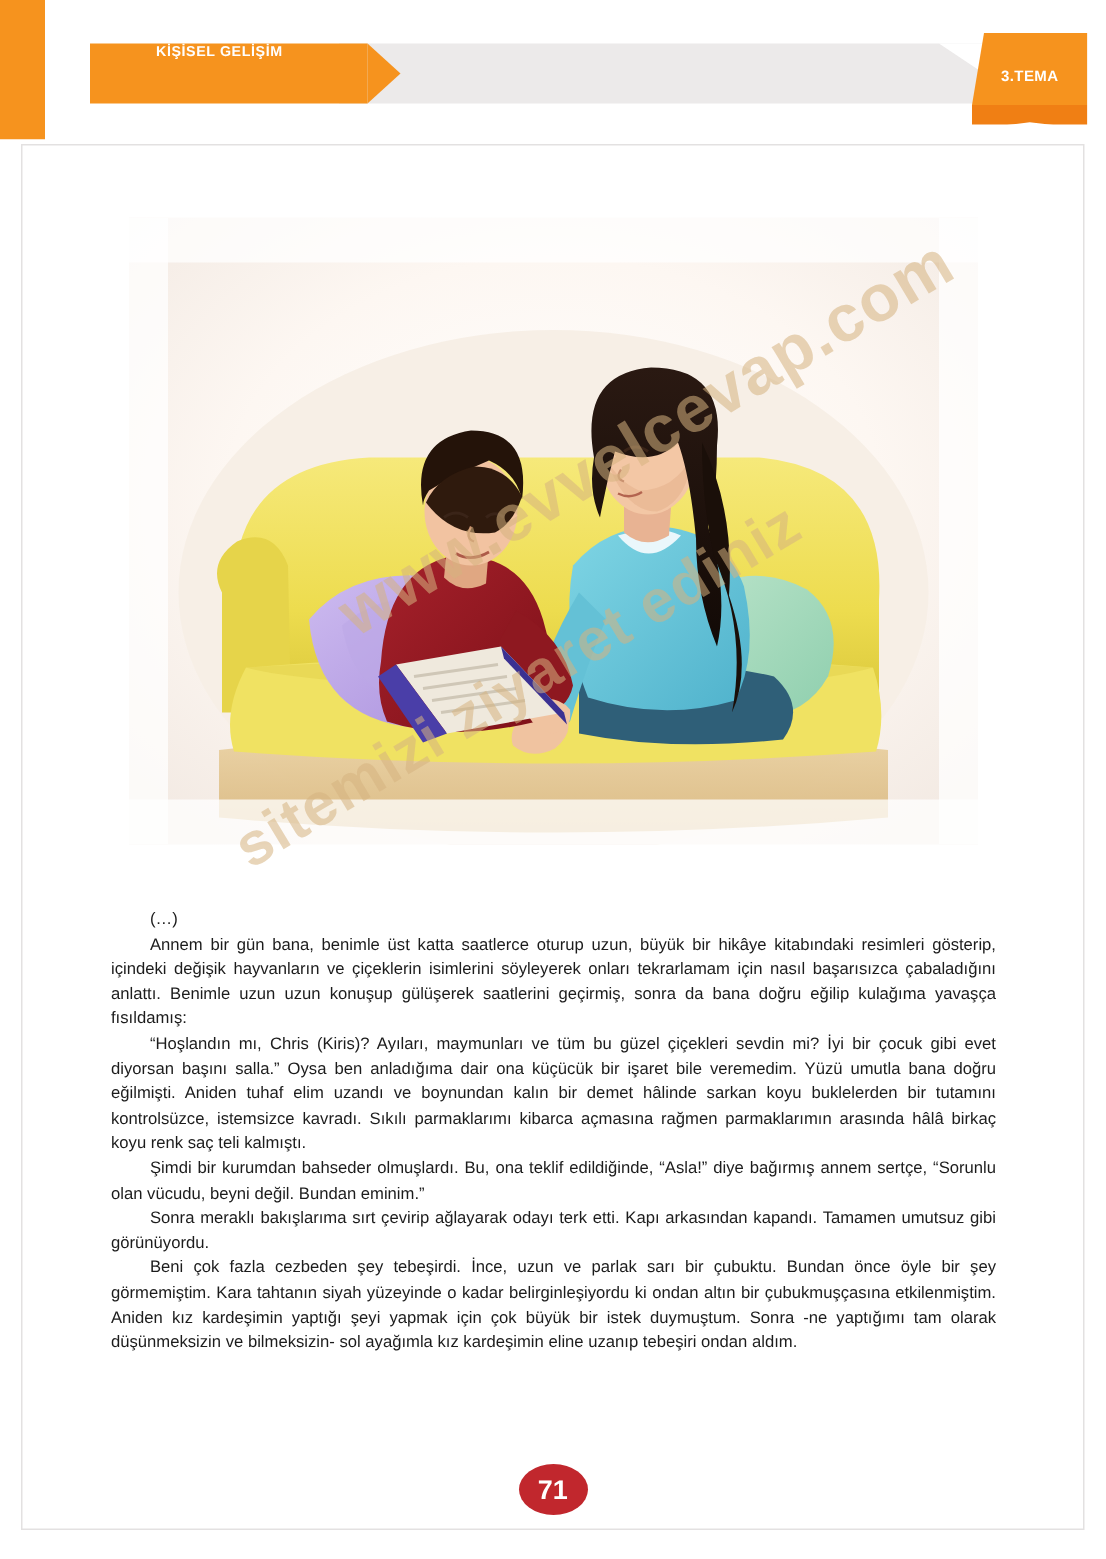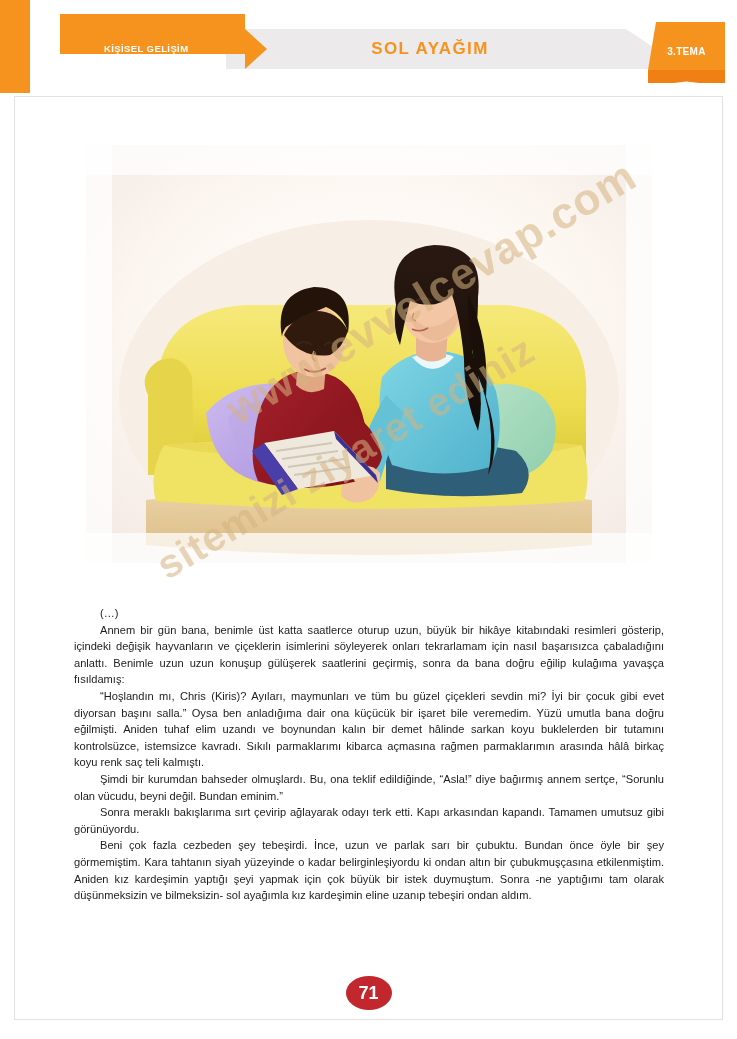--- a/index.html
+++ b/index.html
@@ -55,26 +55,26 @@
     top: 83px;
     width: 707px;
     height: 10px;
     background: #ffffff;
   }
 
   
   .hdr-left {
     position: absolute;
     left: 30px;
-    top: 14px;
+    top: 29px;
     width: 185px;
     height: 40px;
     background: #f6931e;
     display: flex;
-    align-items: flex-end;
+    align-items: flex-start;
     padding-left: 44px;
     box-sizing: border-box;
   }
   .hdr-left-tip {
     position: absolute;
     left: 215px;
     top: 29px;
     width: 0;
     height: 0;
     border-top: 20px solid transparent;
@@ -252,21 +252,20 @@
   <div class="left-bar"></div>
   <div class="left-bar-lower"></div>
 
   <div class="header">
     <div class="hdr-band"></div>
     <div class="hdr-band-notch"></div>
     <div class="hdr-left">
       <span class="hdr-left-label">KİŞİSEL GELİŞİM</span>
     </div>
     <div class="hdr-left-tip"></div>
-    <div class="hdr-title">SOL AYAĞIM</div>
 
     <div class="ribbon"></div>
     <div class="ribbon-tail"></div>
     <div class="ribbon-label">3.TEMA</div>
   </div>
   <div class="header-white-strip"></div>
 
   <div class="content-frame"></div>
 
   <div class="illustration">

